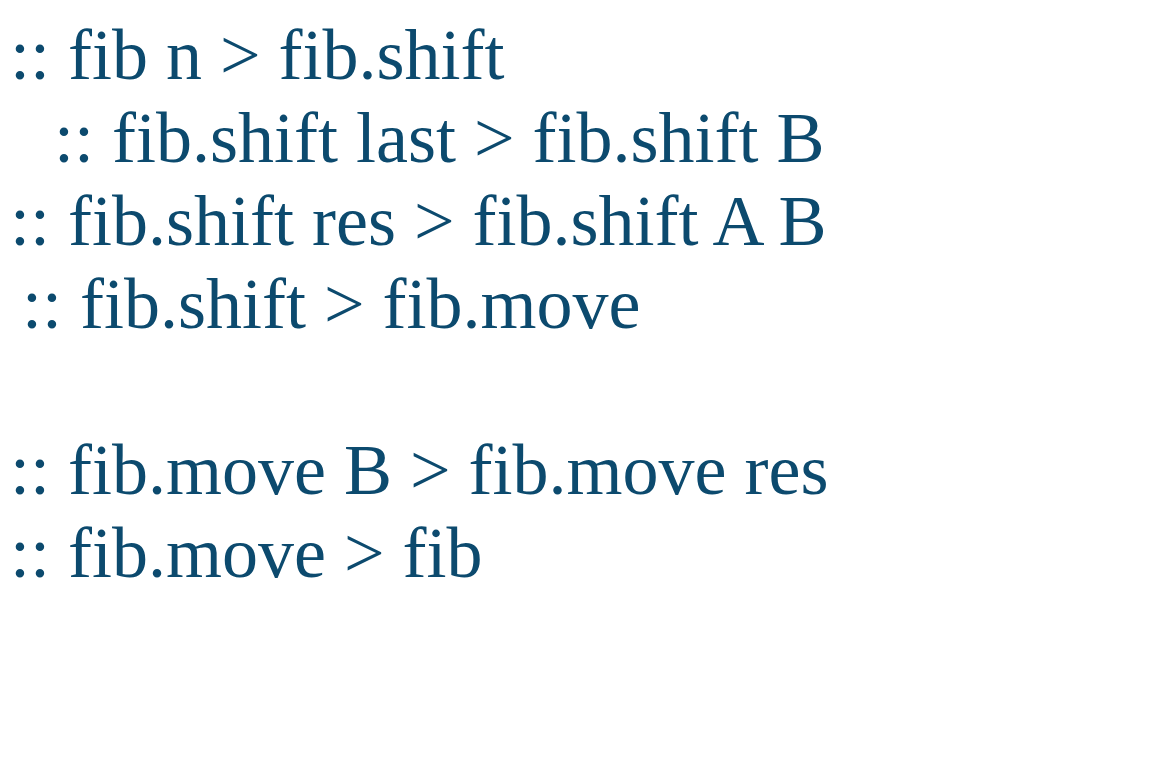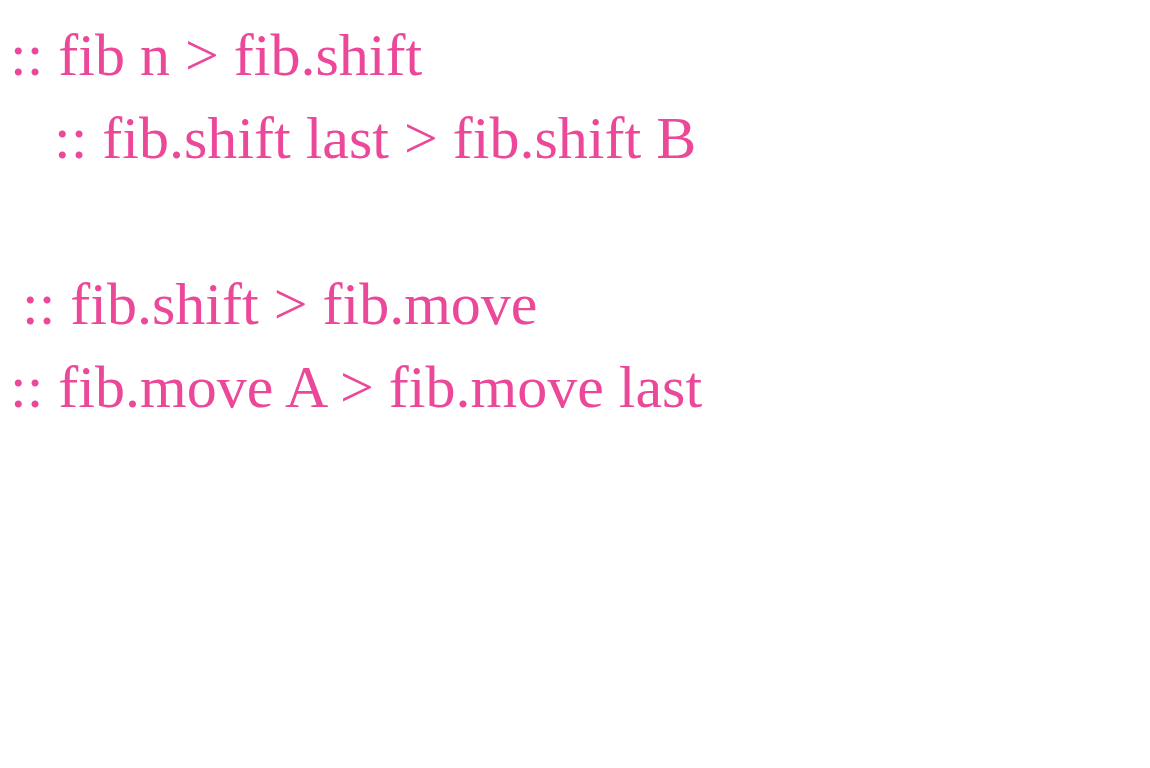--- a/index.html
+++ b/index.html
@@ -20,23 +20,23 @@
     width: 1150px;
     height: 768px;
     background: #ffffff;
     box-sizing: border-box;
     padding: 0;
   }
   .code-line {
     position: absolute;
     left: 10px;
     font-family: "Liberation Serif", "DejaVu Serif", serif;
-    font-size: 60px;
+    font-size: 72px;
     line-height: 68px;
-    color: #ec4899;
+    color: #0c4a6e;
     white-space: pre;
     letter-spacing: 0px;
     font-weight: 400;
     font-variant-ligatures: common-ligatures;
   }
   
   .code-line.l0 { top: 21px; }
   .code-line.l1 { top: 104px; margin-left: 44px; }
   .code-line.l2 { top: 187px; }
   .code-line.l3 { top: 270px; margin-left: 12px; }
@@ -45,15 +45,17 @@
   .code-line.l6 { top: 519px; }
   .code-line.l7 { top: 602px; }
   .code-line.l8 { top: 685px; }
 </style>
 </head>
 <body>
 
 <div id="code-listing">
   <div class="code-line l0">:: fib n &gt; fib.shift</div>
   <div class="code-line l1">:: fib.shift last &gt; fib.shift B</div>
+  <div class="code-line l2">:: fib.shift res &gt; fib.shift A B</div>
   <div class="code-line l3">:: fib.shift &gt; fib.move</div>
-  <div class="code-line l4">:: fib.move A &gt; fib.move last</div>
+  <div class="code-line l5">:: fib.move B &gt; fib.move res</div>
+  <div class="code-line l6">:: fib.move &gt; fib</div>
 </div>
 
 </body></html>

